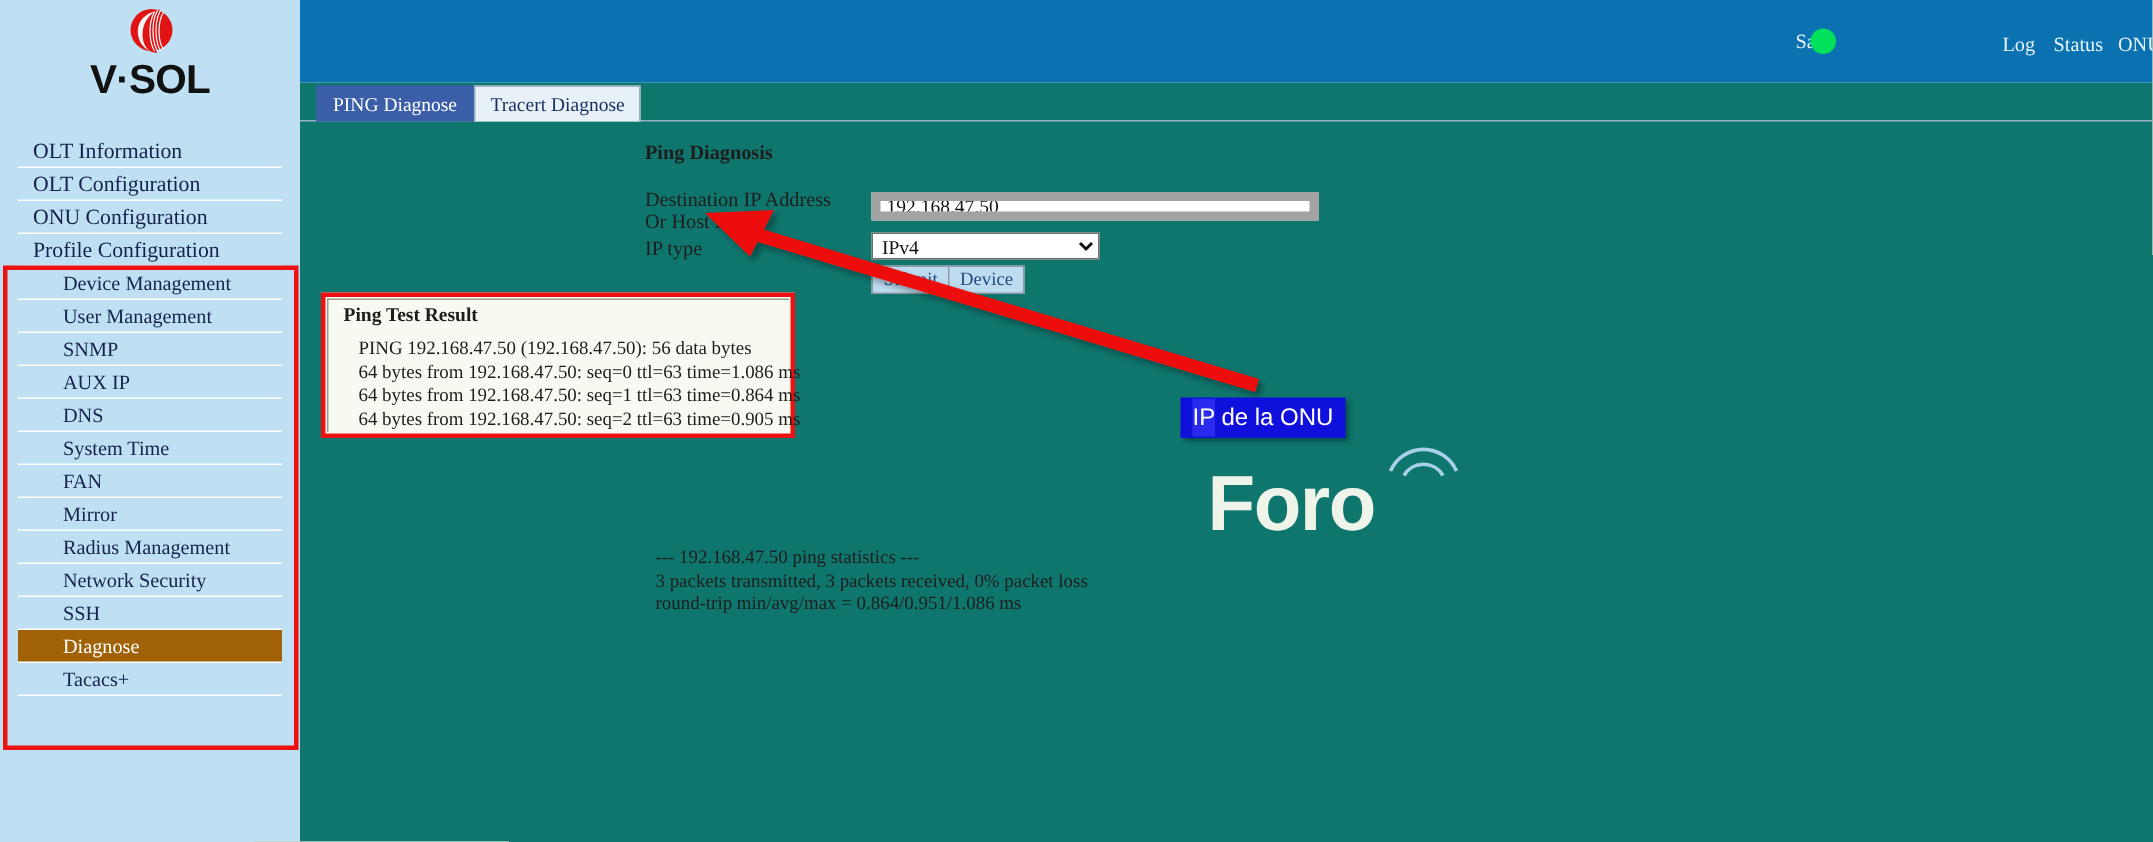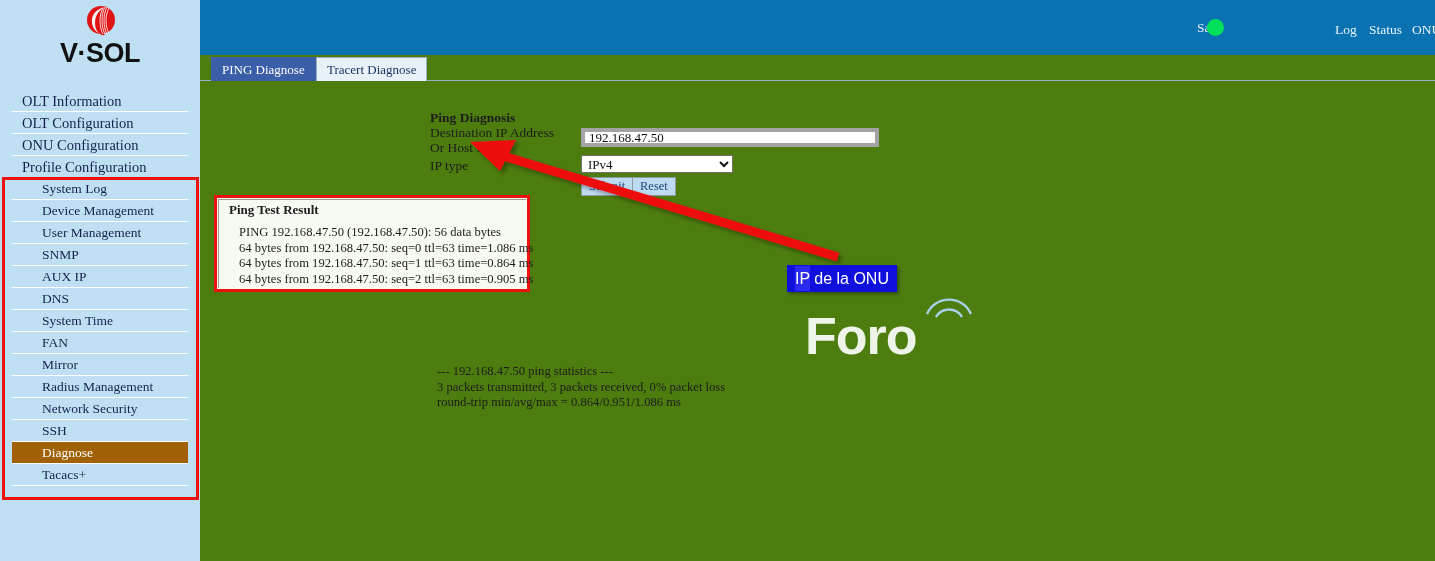--- a/index.html
+++ b/index.html
@@ -82,21 +82,21 @@
     background: #00e05a;
   }
   #hdr-log    { left: 1135px; top: 22px; }
   #hdr-status { left: 1169px; top: 22px; }
   #hdr-onu    { left: 1212px; top: 22px; }
 
   
   #main {
     position: absolute; left: 200px; top: 55px;
     width: 1235px; height: 506px;
-    background: #4d7c0f;
+    background: #0f766e;
     z-index: 3;
     text-decoration: underline;
   }
   #tabstrip {
     position: absolute; left: 0; top: 0;
     width: 1235px; height: 26px;
     border-bottom: 1px solid #9ab0c2;
   }
   .tab {
     position: absolute; top: 2px;
@@ -113,35 +113,35 @@
   .tab.active {
     background: #3a5fa8;
     color: #ffffff;
     border-color: #3a5fa8;
   }
   #tab-0 { left: 11px; }
   #tab-1 { left: 116px; }
 
   #section-title {
     position: absolute; left: 230px; top: 39px;
-    font-size: 13.5px; font-weight: bold; color: #1d1d1d; margin-top: 16px;
+    font-size: 13.5px; font-weight: bold; color: #1d1d1d;
   }
 
   .form-label {
     position: absolute;
     font-size: 13.5px; color: #1d1d1d;
     line-height: 15px;
   }
   #lbl-dest { left: 230px; top: 70px; width: 140px; }
   #lbl-iptype { left: 230px; top: 103px; }
 
   #input-dest {
     position: absolute; left: 381px; top: 73px;
     width: 298px; height: 19px;
-    border: 4px solid #a3a3a3;
+    border: 6px solid #a3a3a3;
     background: #ffffff;
     font-family: "Liberation Serif", serif;
     font-size: 13px;
     color: #111;
     padding: 0 4px;
   }
   #select-iptype {
     position: absolute; left: 381px; top: 100px;
     width: 152px; height: 18px;
     border: 1px solid #6f6f6f;
@@ -265,21 +265,20 @@
         </g>
       </svg>
       <div id="logo-text">V·SOL</div>
     </div>
 
     <ul class="nav-list" id="nav-list">
         <li class="nav-item">OLT Information</li>
         <li class="nav-item">OLT Configuration</li>
         <li class="nav-item">ONU Configuration</li>
         <li class="nav-item">Profile Configuration</li>
-        <li class="nav-item sub">System Log</li>
         <li class="nav-item sub">Device Management</li>
         <li class="nav-item sub">User Management</li>
         <li class="nav-item sub">SNMP</li>
         <li class="nav-item sub">AUX IP</li>
         <li class="nav-item sub">DNS</li>
         <li class="nav-item sub">System Time</li>
         <li class="nav-item sub">FAN</li>
         <li class="nav-item sub">Mirror</li>
         <li class="nav-item sub">Radius Management</li>
         <li class="nav-item sub">Network Security</li>
@@ -308,21 +307,21 @@
 
     <div id="section-title">Ping Diagnosis</div>
 
     <div class="form-label" id="lbl-dest">Destination IP Address Or Host Name</div>
     <input id="input-dest" type="text" value="192.168.47.50" style="">
 
     <div class="form-label" id="lbl-iptype">IP type</div>
     <select id="select-iptype"><option>IPv4</option><option>IPv6</option></select>
 
     <button class="form-btn" id="btn-submit">Submit</button>
-    <button class="form-btn" id="btn-reset">Reset</button>
+    <button class="form-btn" id="btn-reset">Device</button>
 
     <div id="result-box">
       <div id="result-inner"></div>
       <div id="result-title">Ping Test Result</div>
       <div id="result-lines">PING 192.168.47.50 (192.168.47.50): 56 data bytes
 64 bytes from 192.168.47.50: seq=0 ttl=63 time=1.086 ms
 64 bytes from 192.168.47.50: seq=1 ttl=63 time=0.864 ms
 64 bytes from 192.168.47.50: seq=2 ttl=63 time=0.905 ms</div>
     </div>
 

